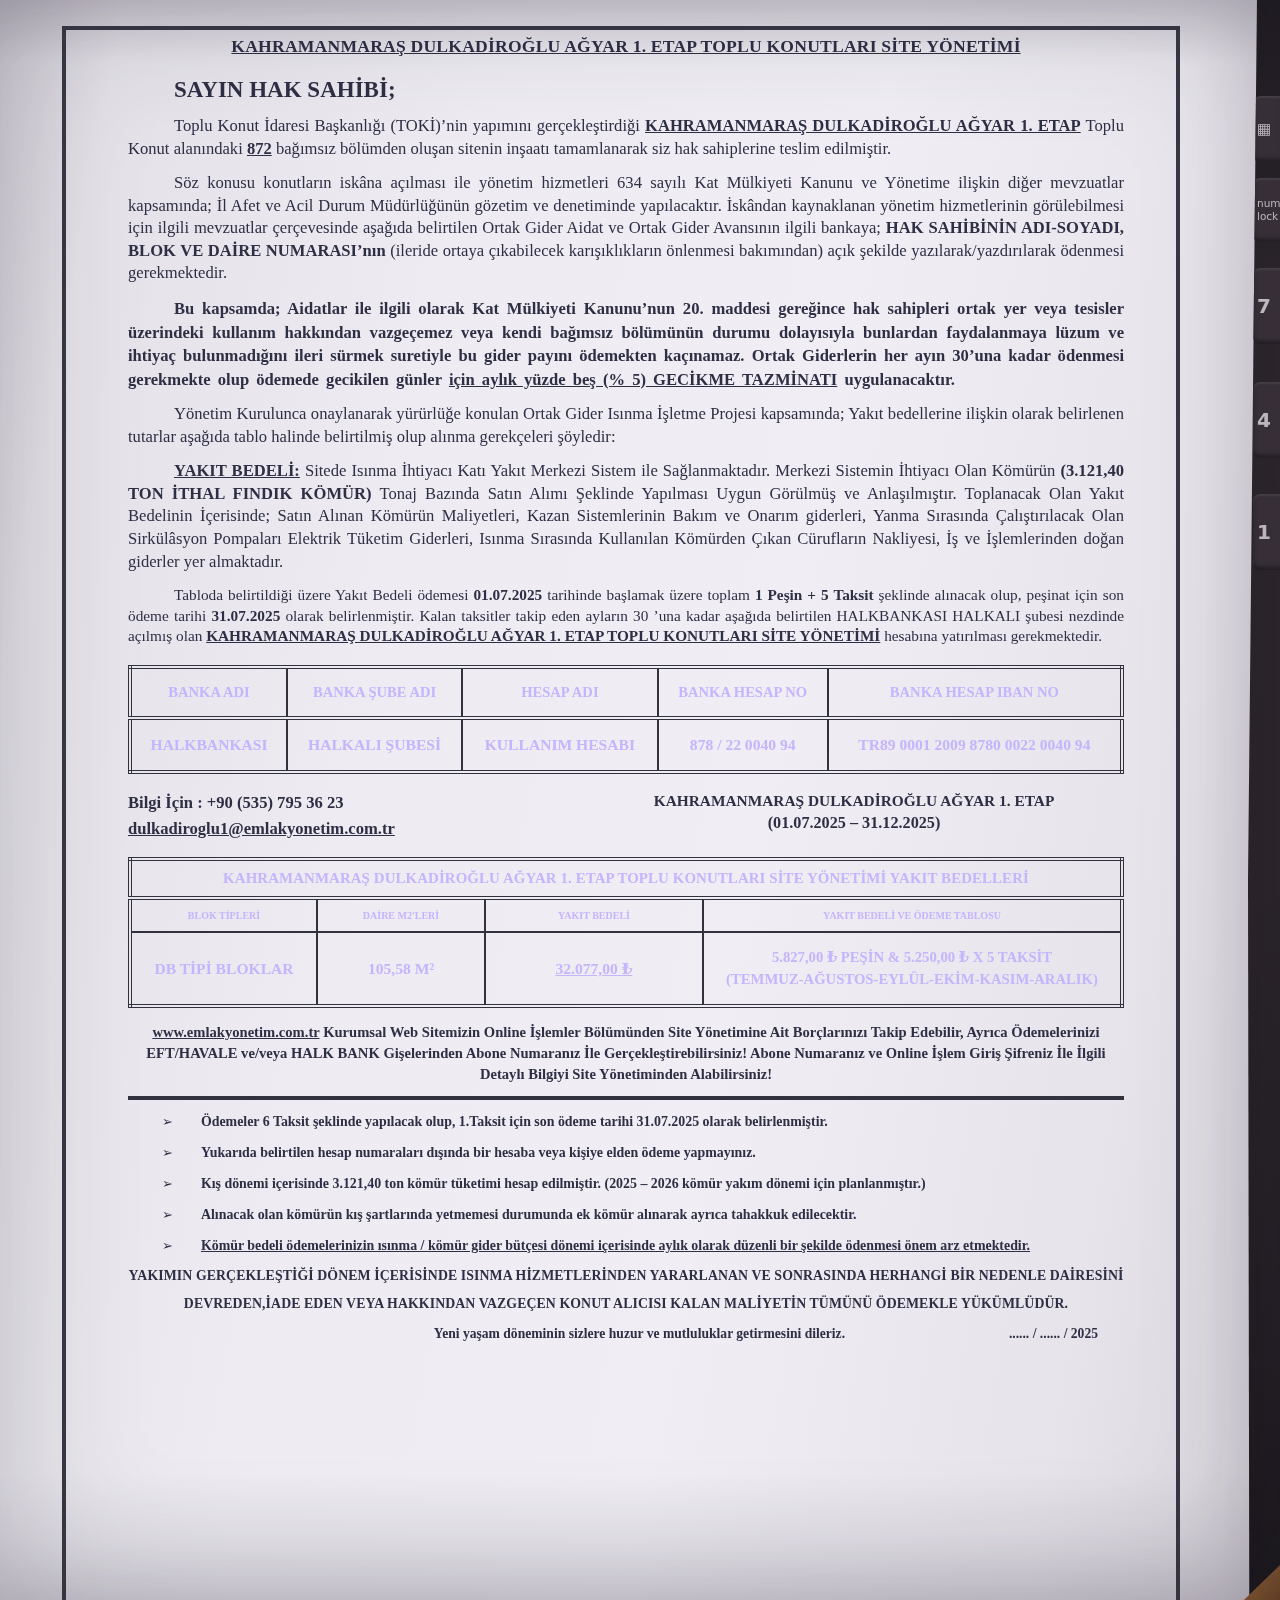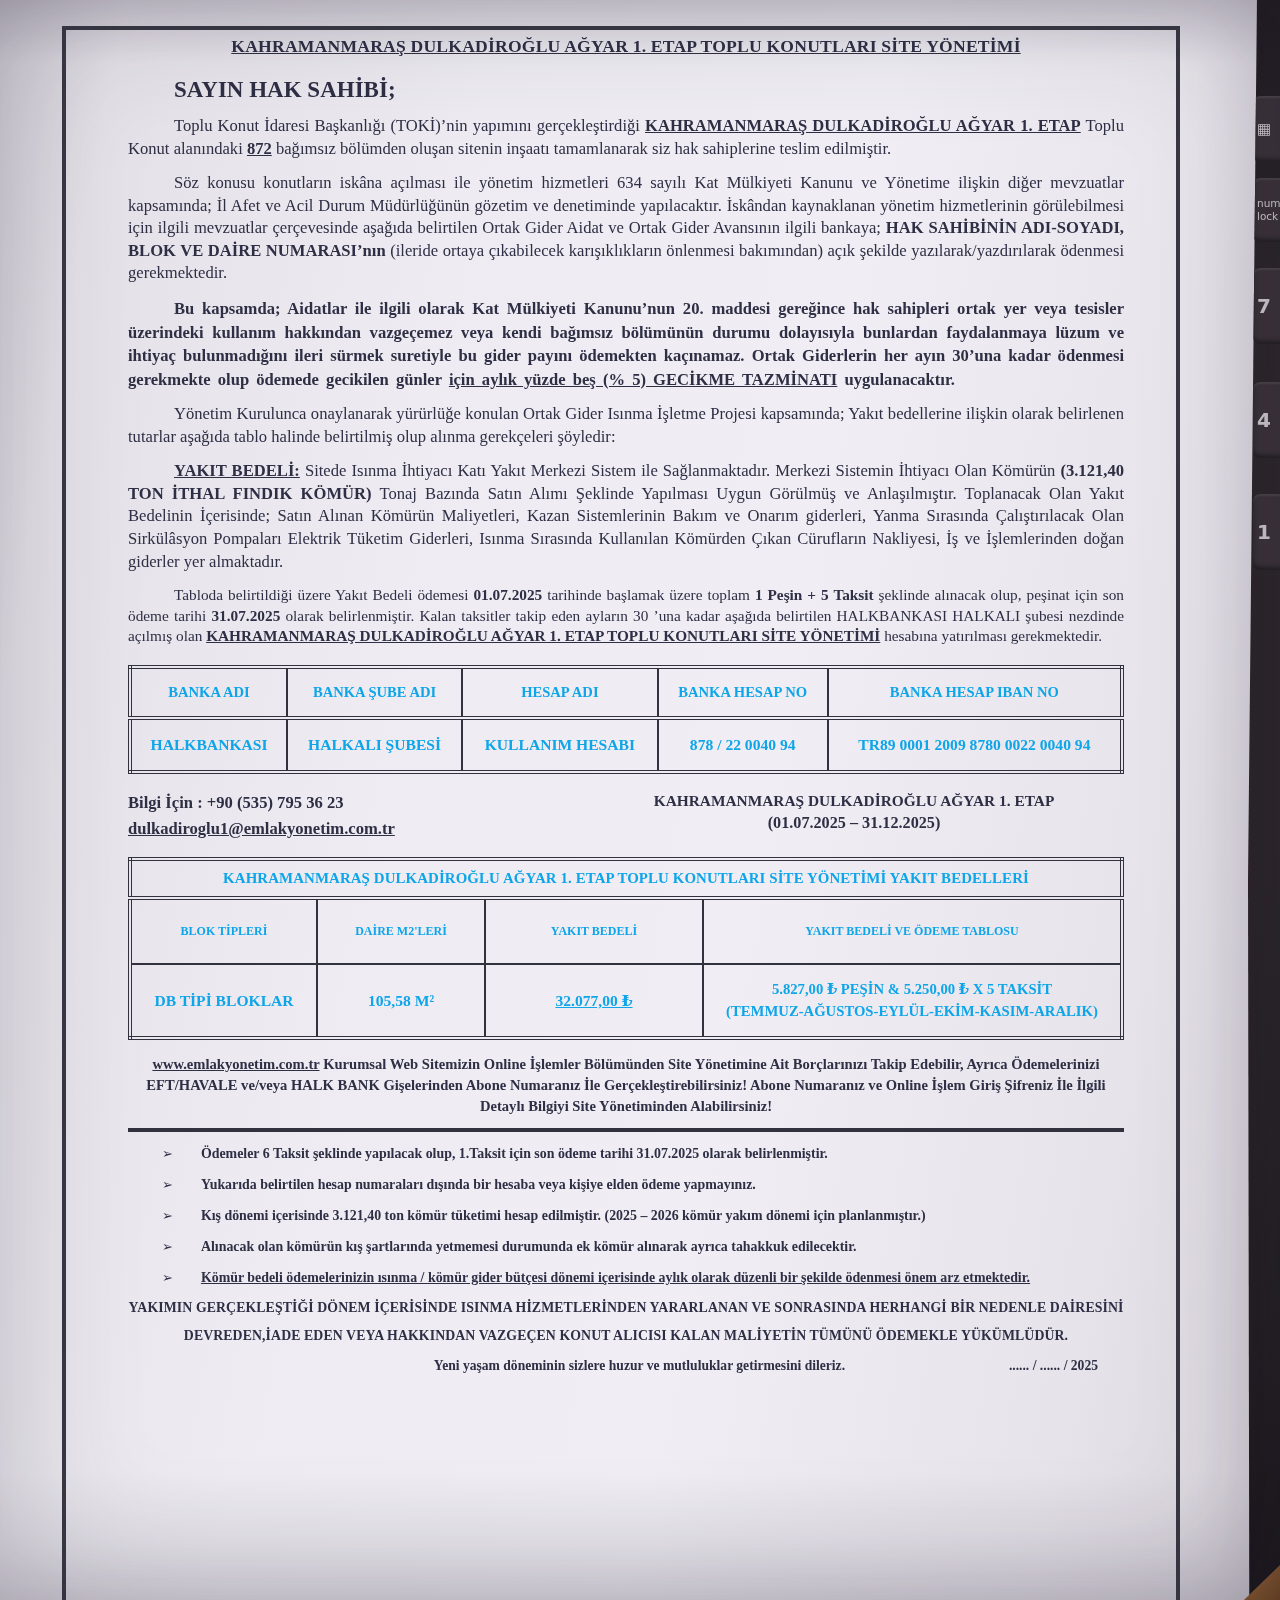--- a/index.html
+++ b/index.html
@@ -20,38 +20,38 @@
   .title{text-align:center;font-weight:700;font-size:17.6px;letter-spacing:.2px;
     text-decoration:underline;margin:2px 0 0;}
   .sal{font-weight:700;font-size:23px;margin:20px 0 7px;text-indent:46px;}
 
   p.body{margin:12px 0;font-size:16.6px;line-height:1.36;text-align:justify;text-indent:46px;}
   p.body.emph{word-spacing:3px;line-height:1.42;}
   p.body.small{font-size:15.3px;line-height:1.35;}
   .b{font-weight:700;}
   .u{text-decoration:underline;text-align:center;}
 
-  table{border-collapse:collapse;width:100%;color:#0ea5e9;}
+  table{border-collapse:collapse;width:100%;color:#c4b5fd;}
   table.bank{margin:18px 0 16px;border:4px double #32323e;font-size:15px;text-align:center;}
   table.bank th{border:2px solid #32323e;border-bottom:4px double #32323e;
     font-weight:700;padding:15px 6px;font-size:14.6px;}
   table.bank td{border:2px solid #32323e;padding:16px 6px;font-weight:600;font-size:15.6px;}
 
   .contact{display:flex;justify-content:space-between;align-items:flex-start;margin:6px 0 16px;}
   .contact-left{font-weight:700;font-size:16.6px;line-height:1.55;}
   .contact-left .email{text-decoration:underline;display:inline-block;}
   .contact-right{width:540px;text-align:center;font-weight:700;line-height:1.45;}
   .contact-right .l1{font-size:15.4px;}
   .contact-right .l2{font-size:16.2px;}
   .contact-right .l3{font-size:16.2px;}
 
   table.fuel{border:4px double #32323e;font-size:15px;text-align:center;margin:12px 0 14px;}
   table.fuel th.caption{border:2px solid #32323e;border-bottom:4px double #32323e;
     font-weight:700;font-size:14.9px;padding:9px 4px;letter-spacing:.1px;}
-  table.fuel th{border:2px solid #32323e;font-weight:700;font-size:12px;padding:24px 4px;}
+  table.fuel th{border:2px solid #32323e;font-weight:700;font-size:10px;padding:10px 4px;}
   table.fuel td{border:2px solid #32323e;font-weight:700;padding:14px 6px;}
   table.fuel td.blockcell{font-size:15.6px;}
   table.fuel td.areacell{font-size:15.6px;}
   table.fuel td.costcell{font-size:15.6px;}
   table.fuel td.paycell{font-size:14.7px;line-height:1.45;}
   .col-block{width:176px;}.col-area{width:158px;}.col-cost{width:208px;}
 
   .webnote{margin:14px 6px 10px;text-align:center;font-size:14.6px;line-height:1.45;text-indent:0;}
   .sep{border:none;border-top:4px solid #32323e;margin:10px 0 4px;}
 

